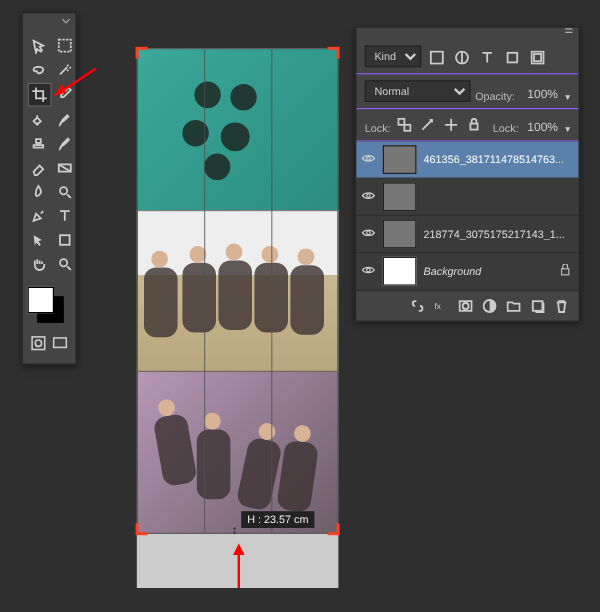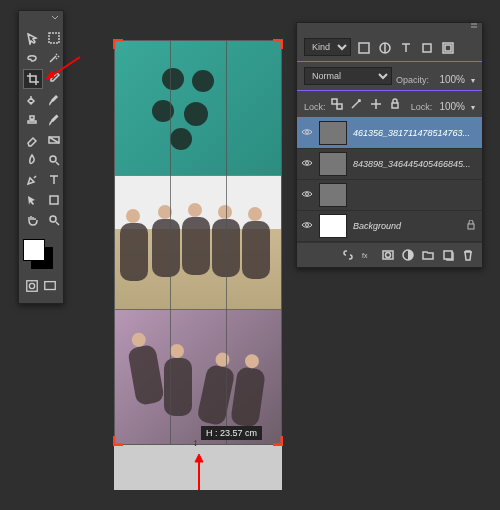--- a/index.html
+++ b/index.html
@@ -51,22 +51,22 @@
 .pct{width:32px;text-align:right}
 .layer-list{background:#3a3a3a;min-height:120px}
 .layer{display:flex;align-items:center;padding:3px 4px;border-bottom:1px solid #2f2f2f}
 .layer.sel{background:#5a80ab}
 .layer.sel .ly-name{color:#fff}
 .eye{width:14px;height:14px;margin-right:4px}
 .eye svg{width:12px;height:12px;stroke:#ccc;fill:none}
 .thumb{width:26px;height:22px;border:1px solid #222;margin-right:6px;flex:none}
 .th-img{background:#777}
 .th-white{background:#fff}
-.ly-name{font-size:9px;font-style:italic;color:#ddd;flex:1;overflow:hidden;text-overflow:ellipsis;white-space:nowrap}
-.bg .ly-name{}
+.ly-name{font-size:9px;color:#ddd;flex:1;overflow:hidden;text-overflow:ellipsis;white-space:nowrap}
+.bg .ly-name{font-style:italic}
 .lock{width:12px}
 .lock svg{width:10px;height:10px;stroke:#bbb;fill:none}
 .ly-footer{display:flex;justify-content:flex-end;gap:4px;padding:5px 6px;border-top:1px solid #333;background:#444}
 .ly-footer .icon-btn{width:16px;height:14px}
 .spacer{flex:1}
 .chev{font-size:8px;margin-left:2px}
 </style>
 </head>
 <body>
 
@@ -334,28 +334,28 @@
           </svg></div>
         <div class="thumb th-img"></div>
         <span class="ly-name">461356_381711478514763...</span>
       </div>
       <div class="layer">
         <div class="eye"><svg viewBox="0 0 12 12">
             <path d="M1 6c2-3 8-3 10 0-2 3-8 3-10 0z"></path>
             <circle cx="6" cy="6" r="1.5"></circle>
           </svg></div>
         <div class="thumb th-img"></div>
-        <span class="ly-name">843898_346445405466845...</span>
       </div>
       <div class="layer">
         <div class="eye"><svg viewBox="0 0 12 12">
             <path d="M1 6c2-3 8-3 10 0-2 3-8 3-10 0z"></path>
             <circle cx="6" cy="6" r="1.5"></circle>
           </svg></div>
         <div class="thumb th-img"></div>
+        <span class="ly-name">218774_307517521714­3_1...</span>
       </div>
       <div class="layer bg">
         <div class="eye"><svg viewBox="0 0 12 12">
             <path d="M1 6c2-3 8-3 10 0-2 3-8 3-10 0z"></path>
             <circle cx="6" cy="6" r="1.5"></circle>
           </svg></div>
         <div class="thumb th-white"></div>
         <span class="ly-name">Background</span>
         <div class="lock"><svg viewBox="0 0 10 10">
             <rect x="2" y="4" width="6" height="5"></rect>

